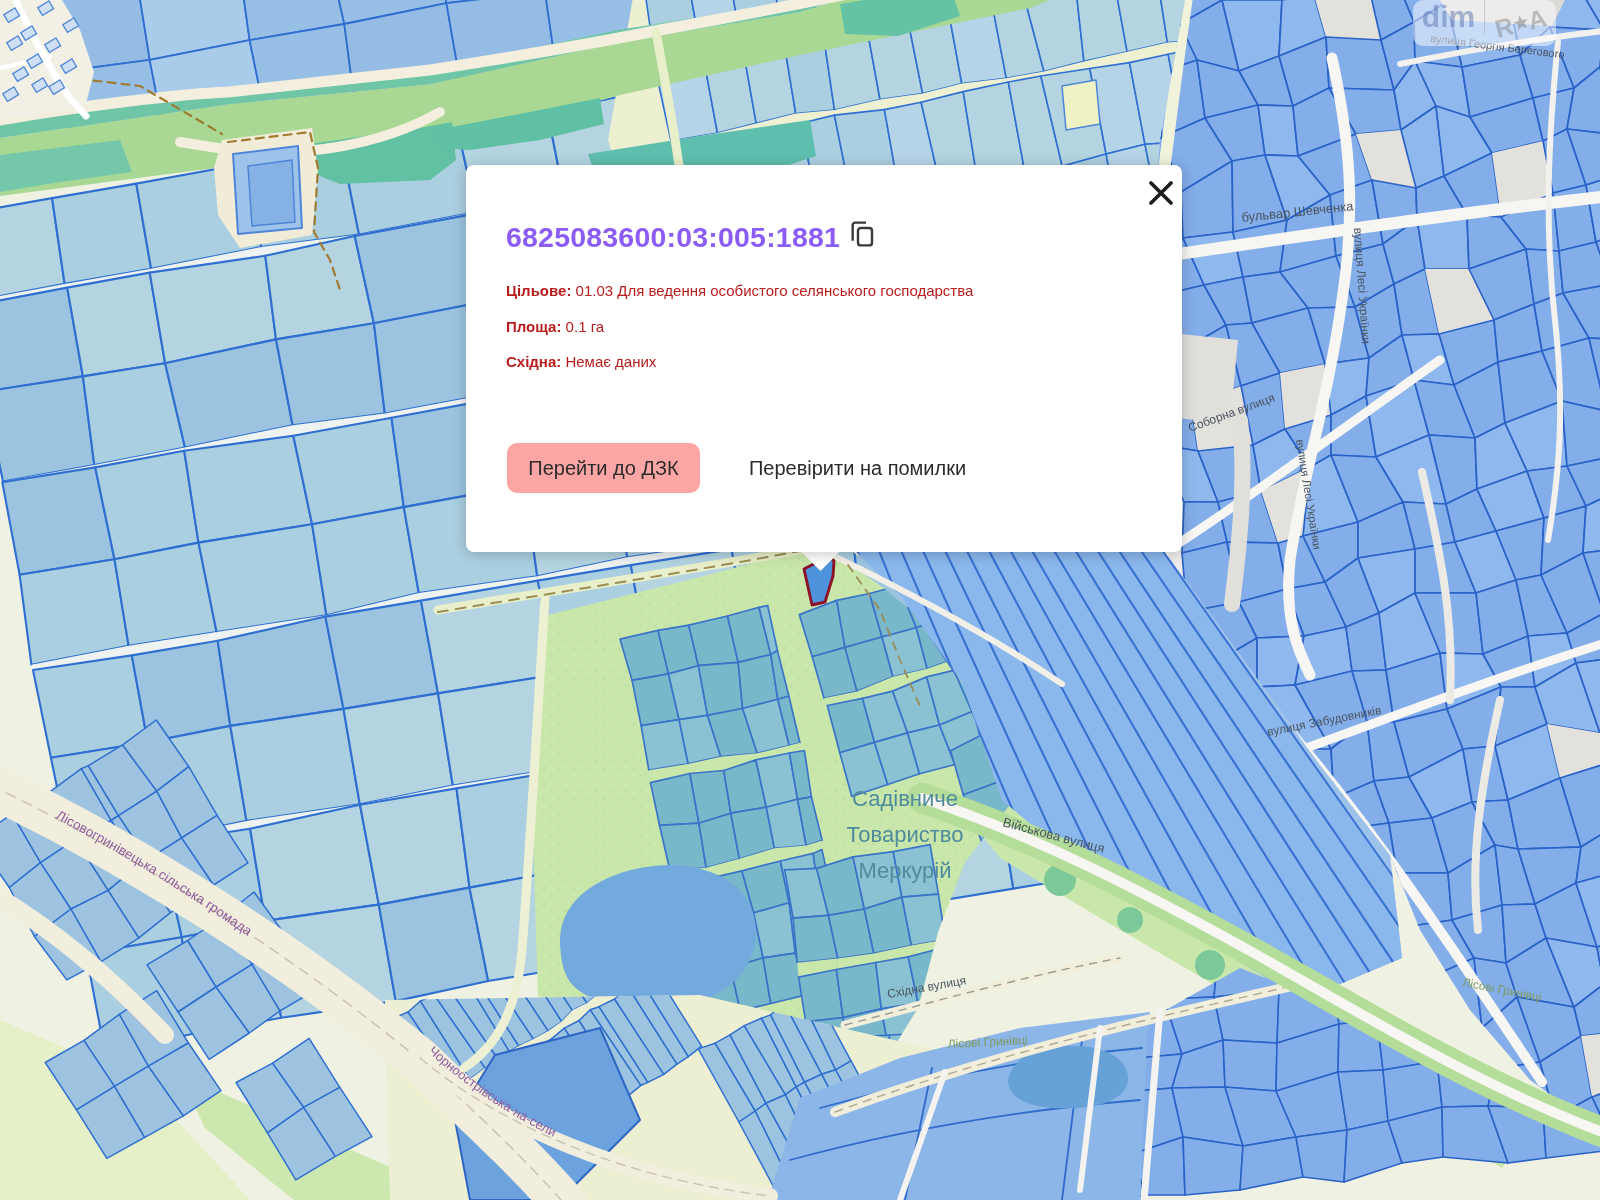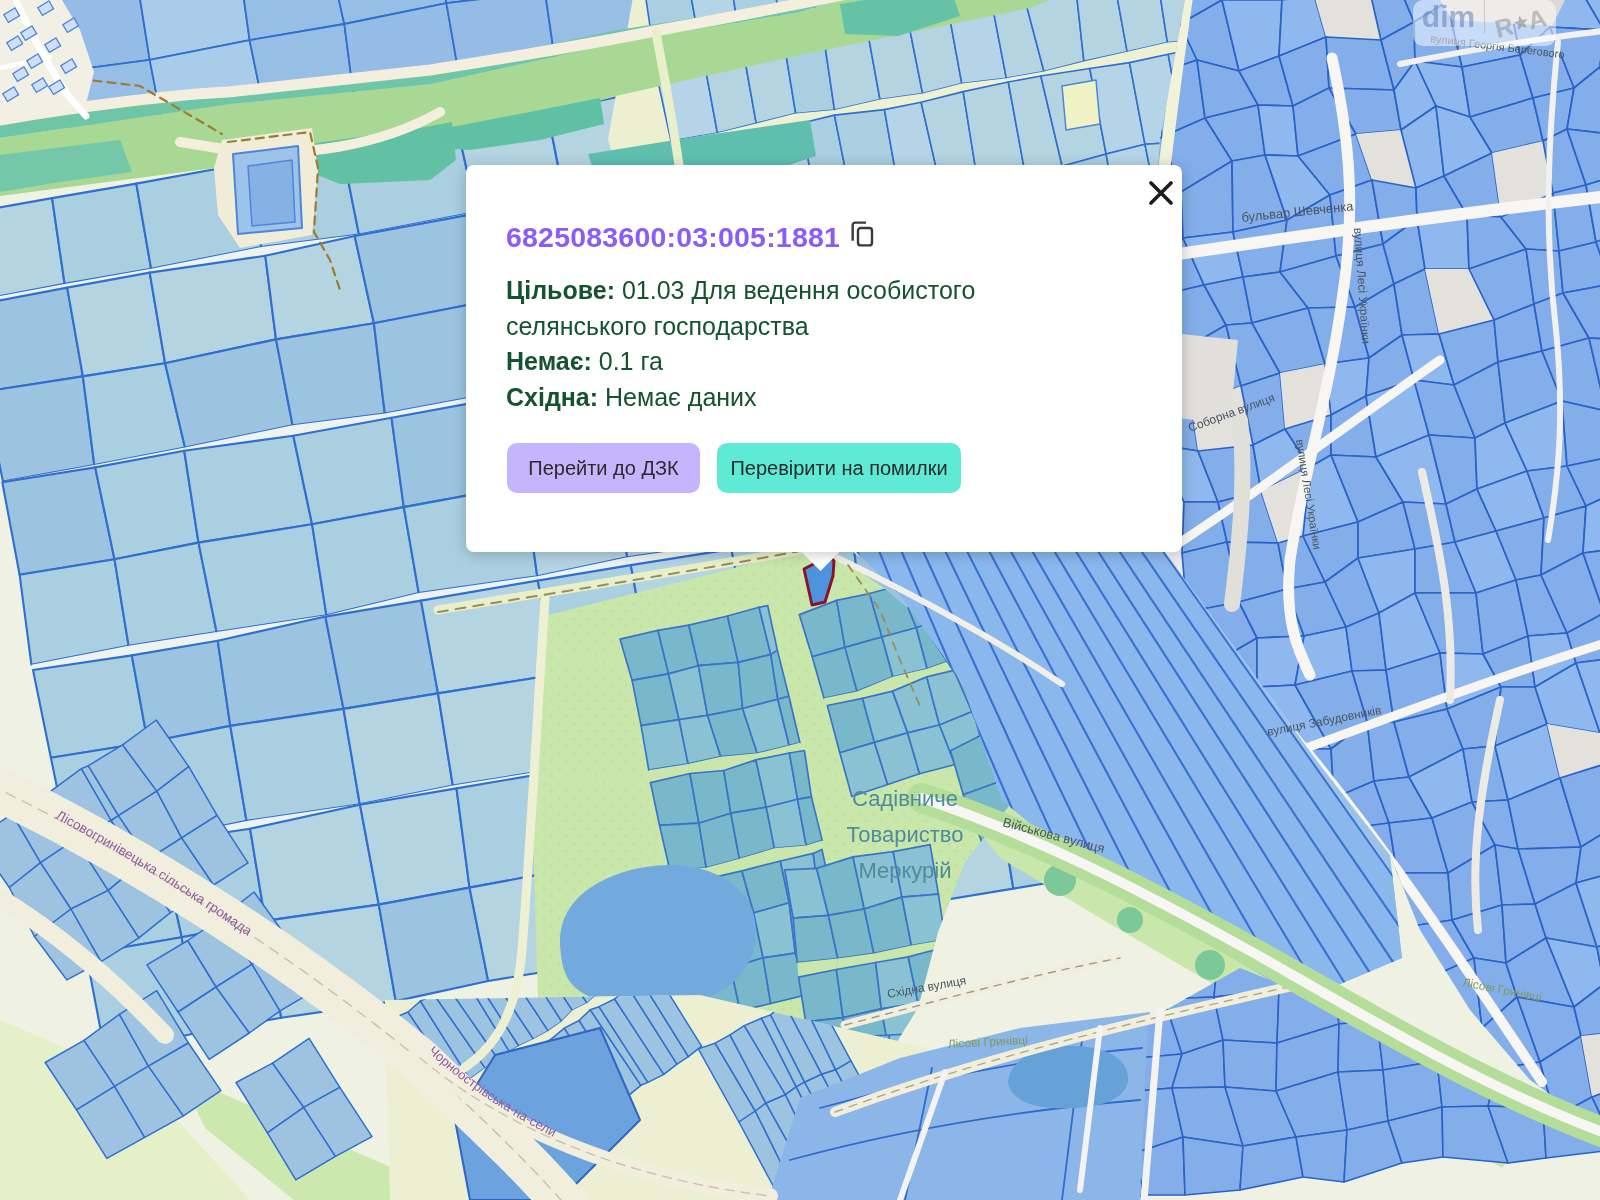--- a/index.html
+++ b/index.html
@@ -1,24 +1,24 @@
 <!DOCTYPE html>
 <html><head><meta charset="utf-8"><style>
 *{margin:0;padding:0;box-sizing:border-box}
 body{width:1600px;height:1200px;overflow:hidden;font-family:"Liberation Sans",sans-serif;position:relative;background:#eeeadc}
 #map{position:absolute;left:0;top:0}
 #tail{position:absolute;left:806px;top:536px;width:29px;height:29px;background:#fff;transform:rotate(45deg)}
 #popup{position:absolute;left:466px;top:165px;width:716px;height:387px;background:#fff;border-radius:8px;box-shadow:0 2px 14px rgba(0,0,0,.22)}
 #close{position:absolute;left:1148px;top:181px}
 #title{position:absolute;left:506px;top:221px;font-size:28.5px;font-weight:700;color:#8b5cf6;letter-spacing:.2px;white-space:nowrap}
 #copyic{position:absolute;left:846px;top:218px}
-#body{position:absolute;left:506px;top:273px;width:562px;font-size:25px;line-height:35.6px;color:#14532d}
+#body{position:absolute;left:506px;top:273px;width:562px;font-size:15px;line-height:35.6px;color:#b91c1c}
 .btn{position:absolute;top:443px;height:50px;border-radius:10px;display:flex;align-items:center;justify-content:center;font-size:20px;color:#2b2b2b}
-#b1{left:507px;width:193px;background:#c4b5fd}
-#b2{left:717px;width:244px;background:#5eead4}
+#b1{left:507px;width:193px;background:#fca5a5}
+#b2{left:717px;width:281px;background:#ffffff}
 #wm{position:absolute;left:1413px;top:0;width:143px;height:46px;background:rgba(255,255,255,.5);border-radius:10px;display:flex;}
 #wm .d{flex:1;text-align:center;font-size:30px;font-weight:700;color:rgba(95,120,180,.52)}
 #wm .sep{width:1px;height:34px;background:rgba(160,160,160,.45)}
 #wm .r{flex:1;display:flex;align-items:center;justify-content:center;font-size:25px;font-weight:700;color:rgba(128,128,128,.45);transform:rotate(-14deg)}
 </style></head><body>
 <div id="map"><svg width="1600" height="1200" viewBox="0 0 1600 1200">
       <defs>
         <pattern id="dots" width="15" height="15" patternUnits="userSpaceOnUse">
           <circle cx="4" cy="4" r="1.4" fill="#bfe0a4"></circle>
           <circle cx="11" cy="11" r="1.4" fill="#bfe0a4"></circle>
@@ -1388,21 +1388,21 @@
 <div id="tail"></div>
 <div id="popup"></div>
 <svg id="close" width="26" height="24" viewBox="0 0 26 24">
     <path d="M3 2 L23 22 M23 2 L3 22" stroke="#1d1d1d" stroke-width="3.6" stroke-linecap="round"></path>
   </svg>
 <div id="title">6825083600:03:005:1881</div>
 <svg id="copyic" width="32" height="32" viewBox="0 0 24 24" fill="none" stroke="#3a3a3a" stroke-width="1.8">
     <rect x="9" y="7.5" width="10.5" height="13" rx="2"></rect>
     <path d="M5 17V5.5a2 2 0 0 1 2-2h8"></path>
   </svg>
-<div id="body"><b>Цільове:</b> 01.03 Для ведення особистого селянського господарства<br><b>Немає:</b> 0.1 га<br><b>Східна:</b> Немає даних</div>
+<div id="body"><b>Цільове:</b> 01.03 Для ведення особистого селянського господарства<br><b>Площа:</b> 0.1 га<br><b>Східна:</b> Немає даних</div>
 <div class="btn" id="b1">Перейти до ДЗК</div>
 <div class="btn" id="b2">Перевірити на помилки</div>
 <div id="wm">
     <div class="d">dim</div>
     <div class="sep"></div>
     <div class="r">R<svg width="16" height="16" viewBox="0 0 16 16">
         <polygon points="8,0.5 9.9,5.6 15.3,5.8 11.1,9.2 12.6,14.4 8,11.4 3.4,14.4 4.9,9.2 0.7,5.8 6.1,5.6" fill="rgba(120,120,120,.5)"></polygon>
       </svg>A</div>
   </div>
 </body></html>

